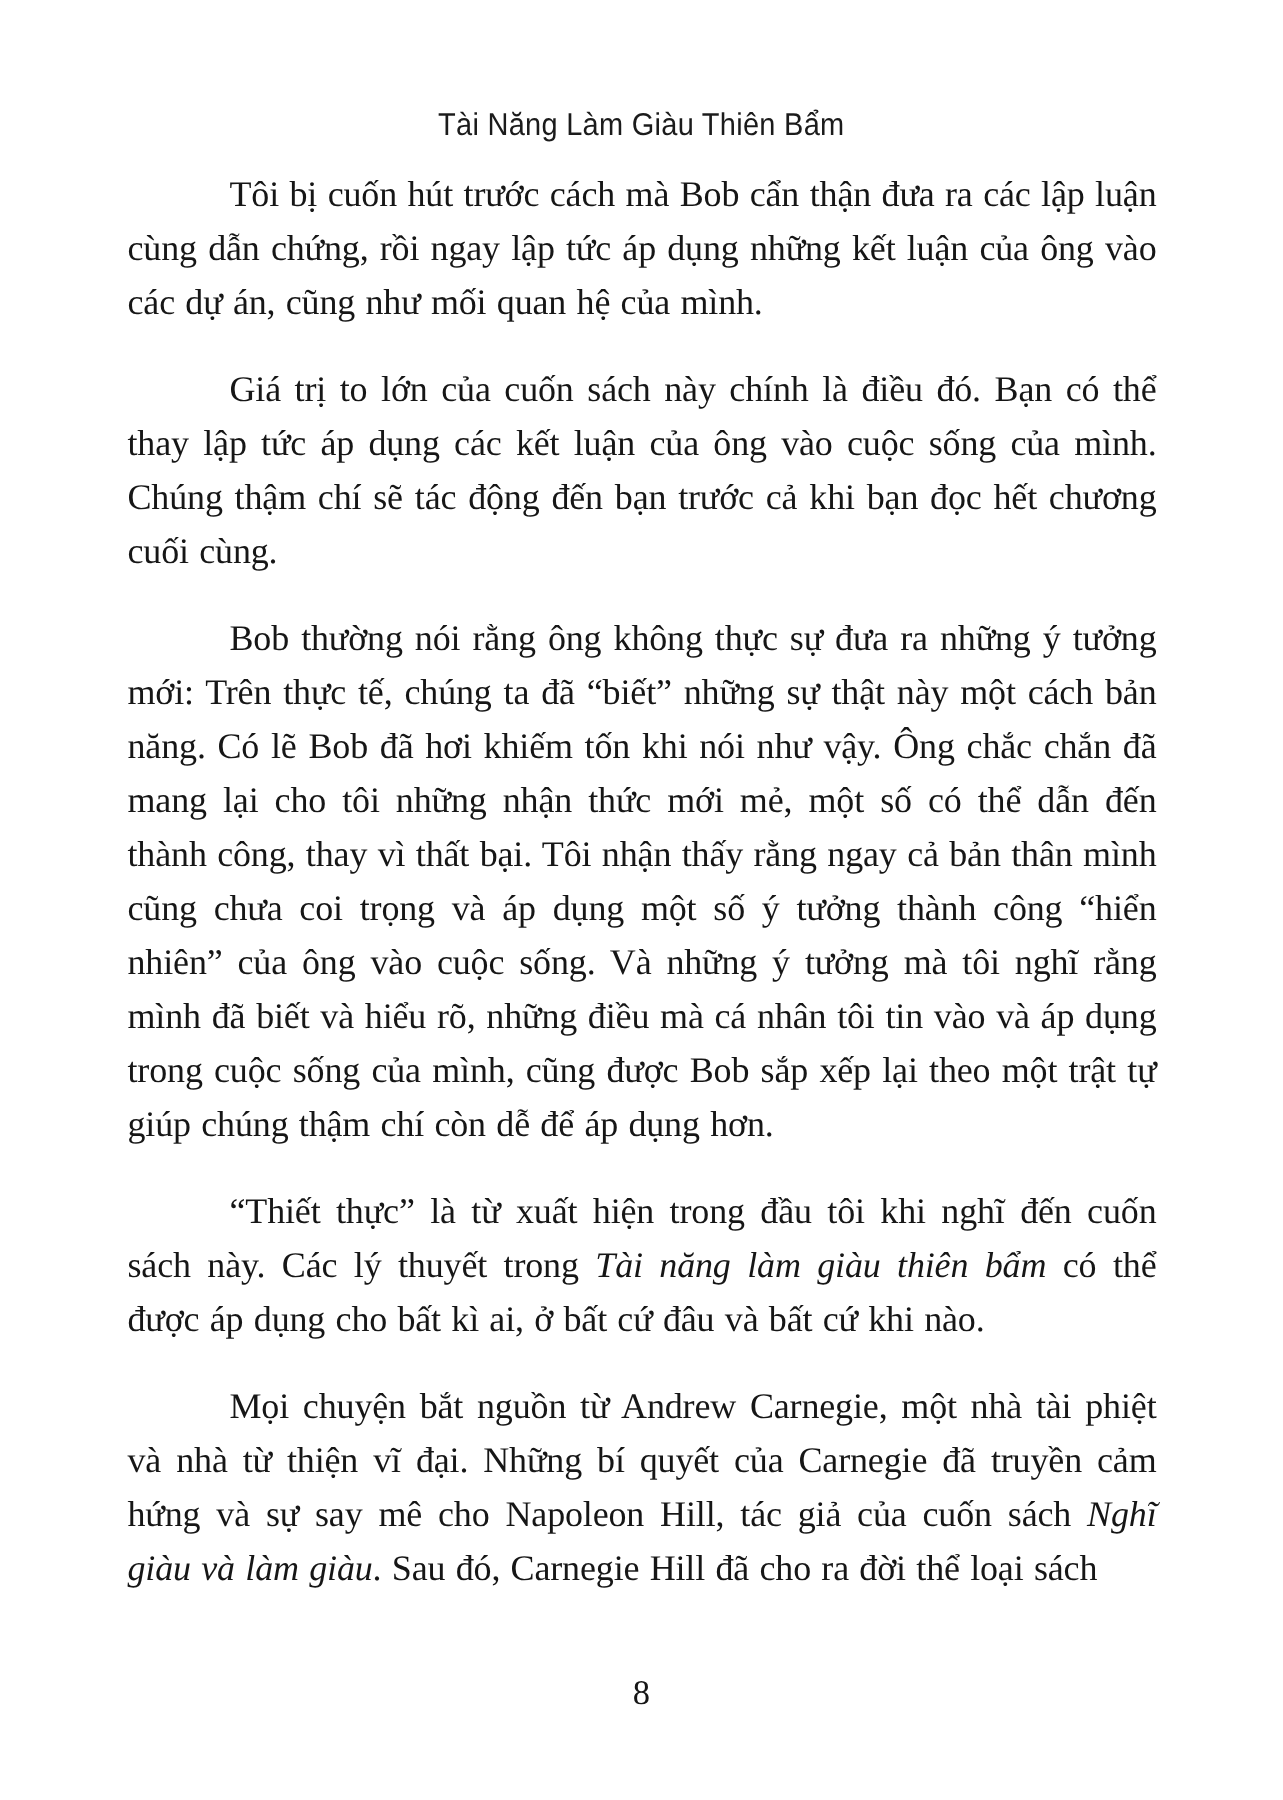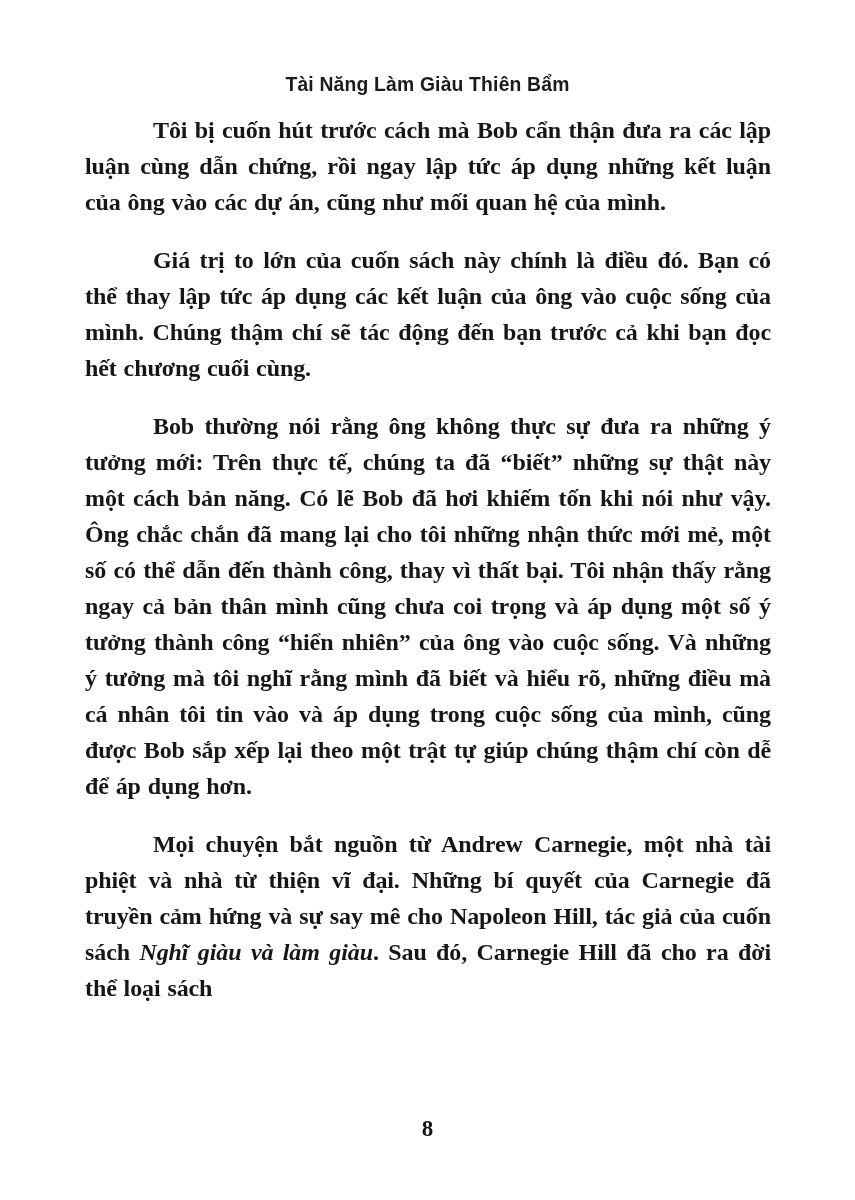--- a/index.html
+++ b/index.html
@@ -8,21 +8,20 @@
     background: #ffffff;
   }
   .page {
     position: relative;
     width: 855px;
     height: 1200px;
     background: #ffffff;
     color: #161616;
     overflow: hidden;
     font-family: "Liberation Serif", "DejaVu Serif", serif;
-    font-weight: bold;
   }
   .running-head {
     padding-top: 72px;
     text-align: center;
     font-family: "Liberation Sans", "DejaVu Sans", sans-serif;
     font-size: 21px;
     line-height: 24px;
     letter-spacing: 0.2px;
     color: #1b1b1b;
     transform: scaleX(0.92);
@@ -58,19 +57,20 @@
 
 <div class="page">
 
   <div class="running-head">Tài Năng Làm Giàu Thiên Bẩm</div>
 
   <main class="content">
     <div>
         <p class="para"><span>Tôi bị cuốn hút trước cách mà Bob cẩn thận đưa ra các lập luận cùng dẫn chứng, rồi ngay lập tức áp dụng những kết luận của ông vào các dự án, cũng như mối quan hệ của mình.</span></p>
         <p class="para"><span>Giá trị to lớn của cuốn sách này chính là điều đó. Bạn có thể thay lập tức áp dụng các kết luận của ông vào cuộc sống của mình. Chúng thậm chí sẽ tác động đến bạn trước cả khi bạn đọc hết chương cuối cùng.</span></p>
         <p class="para"><span>Bob thường nói rằng ông không thực sự đưa ra những ý tưởng mới: Trên thực tế, chúng ta đã “biết” những sự thật này một cách bản năng. Có lẽ Bob đã hơi khiếm tốn khi nói như vậy. Ông chắc chắn đã mang lại cho tôi những nhận thức mới mẻ, một số có thể dẫn đến thành công, thay vì thất bại. Tôi nhận thấy rằng ngay cả bản thân mình cũng chưa coi trọng và áp dụng một số ý tưởng thành công “hiển nhiên” của ông vào cuộc sống. Và những ý tưởng mà tôi nghĩ rằng mình đã biết và hiểu rõ, những điều mà cá nhân tôi tin vào và áp dụng trong cuộc sống của mình, cũng được Bob sắp xếp lại theo một trật tự giúp chúng thậm chí còn dễ để áp dụng hơn.</span></p>
+        <p class="para"><span>“Thiết thực” là từ xuất hiện trong đầu tôi khi nghĩ đến cuốn sách này. Các lý thuyết trong </span><em>Tài năng làm giàu thiên bẩm</em><span> có thể được áp dụng cho bất kì ai, ở bất cứ đâu và bất cứ khi nào.</span></p>
         <p class="para"><span>Mọi chuyện bắt nguồn từ Andrew Carnegie, một nhà tài phiệt và nhà từ thiện vĩ đại. Những bí quyết của Carnegie đã truyền cảm hứng và sự say mê cho Napoleon Hill, tác giả của cuốn sách </span><em>Nghĩ giàu và làm giàu</em><span>. Sau đó, Carnegie Hill đã cho ra đời thể loại sách</span></p>
       </div>
   </main>
 
   <div class="page-number">8</div>
 
 </div>
 
 </body></html>

